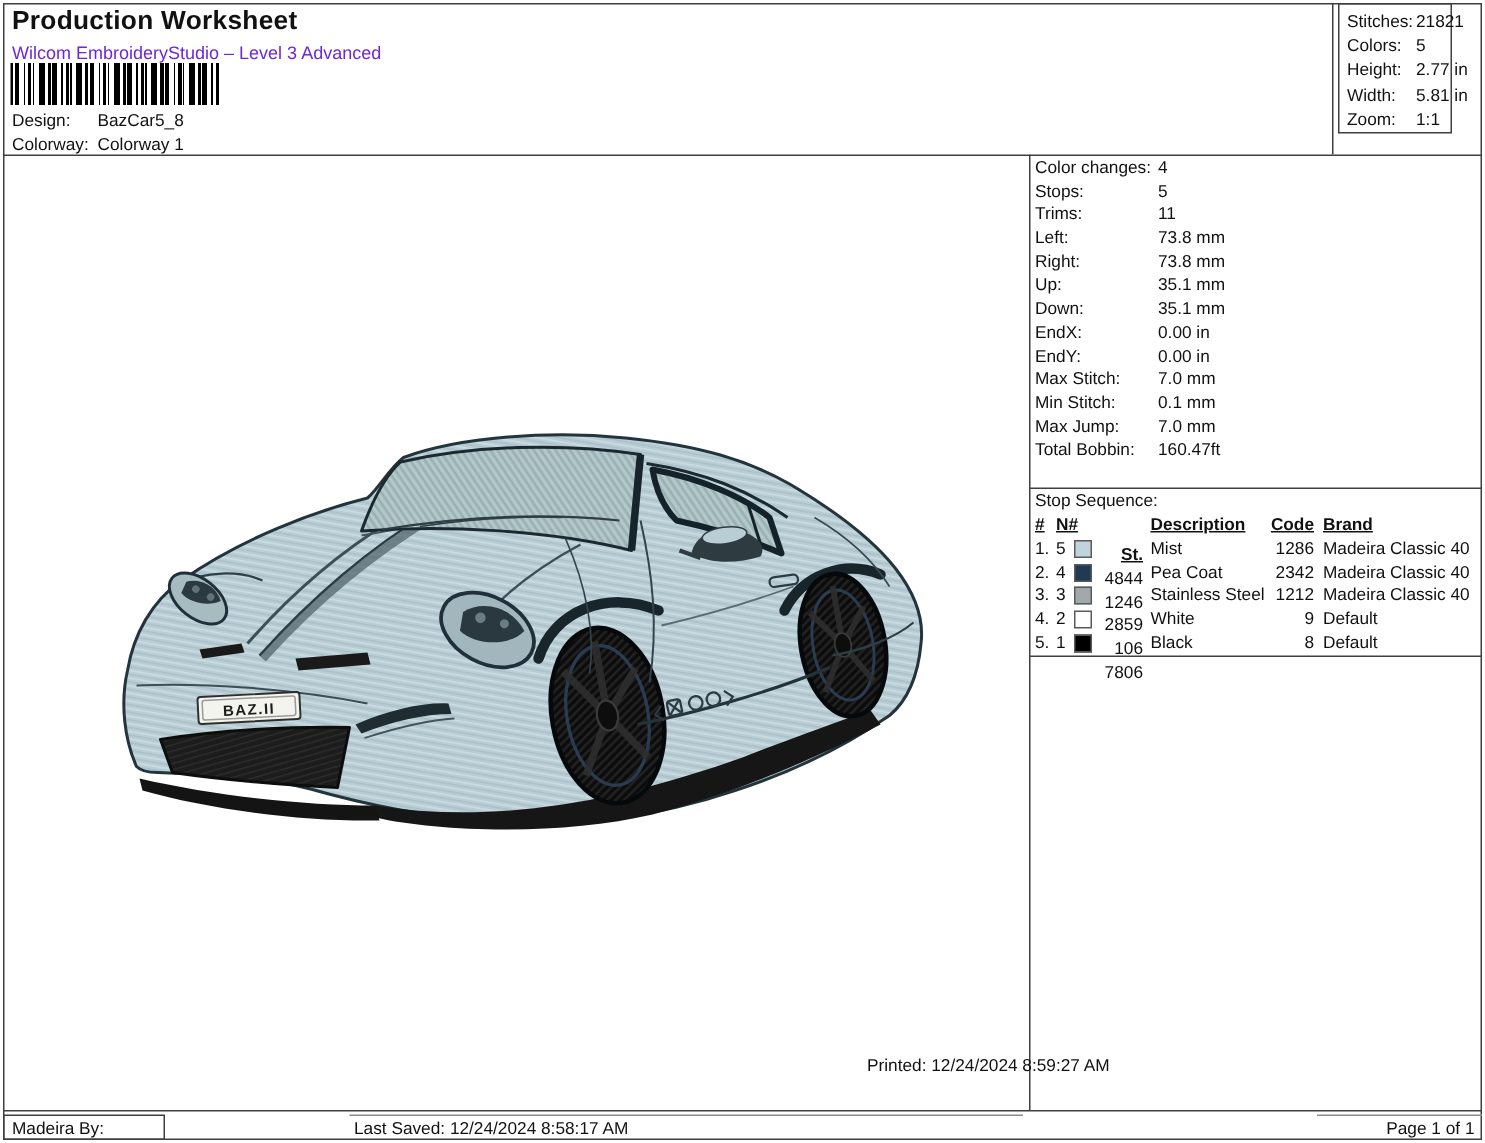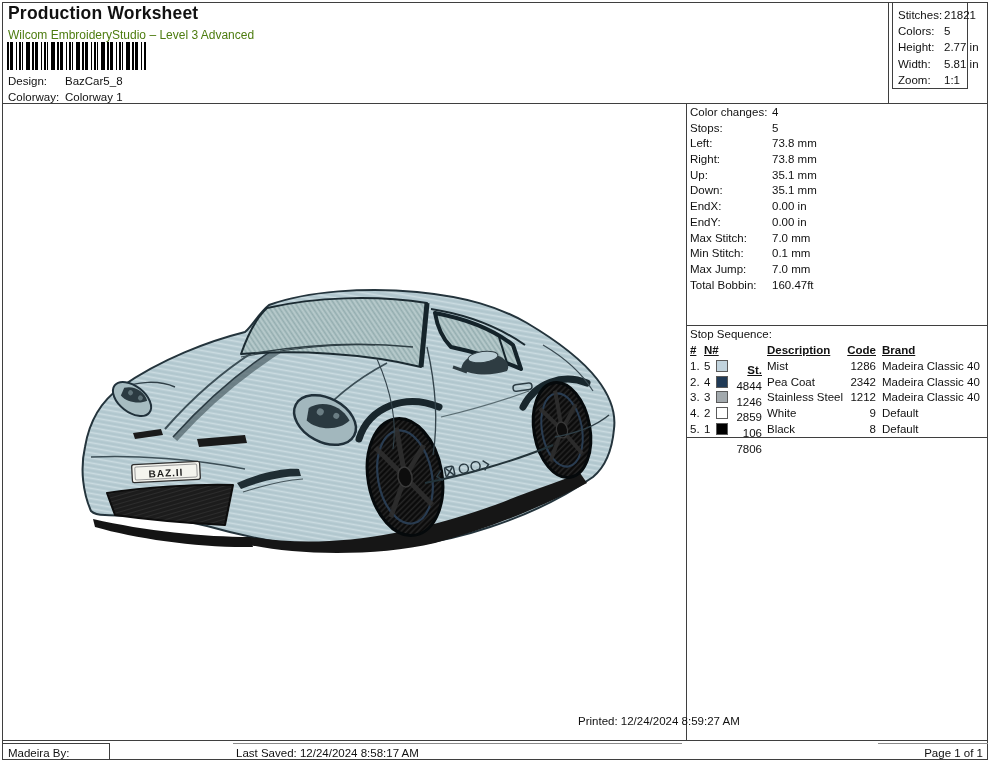--- a/index.html
+++ b/index.html
@@ -3,21 +3,21 @@
 <meta charset="utf-8">
 <style>
   html,body{margin:0;padding:0;background:#888;}
   .page{position:relative;width:990px;height:762px;background:#fff;
     font-family:"Liberation Sans","DejaVu Sans",sans-serif;color:#111;overflow:hidden;}
   .abs{position:absolute;}
   .line{position:absolute;background:#3f3f3f;}
   .box{position:absolute;border:1px solid #3f3f3f;box-sizing:border-box;}
   .t{position:absolute;font-size:11.5px;line-height:14px;white-space:nowrap;}
   .title{font-size:17.5px;font-weight:bold;letter-spacing:.2px;}
-  .subtitle{font-size:12px;color:#4d7c0f;}
+  .subtitle{font-size:12px;color:#6d28d9;}
   .barcode{position:absolute;left:7px;top:42px;width:140px;height:28px;
     background:repeating-linear-gradient(90deg,
       #000 0 2px,#fff 2px 3px,#000 3px 6px,#fff 6px 9px,#000 9px 10px,#fff 10px 12px,
       #000 12px 14px,#fff 14px 15px,#000 15px 16px,#fff 16px 19px,#000 19px 23px,#fff 23px 25px);}
   .kv{display:flex;height:15.7px;line-height:15.7px;font-size:11.5px;white-space:nowrap;}
   .kv .k{flex:0 0 82px;}
   .stats .kv{height:16.2px;line-height:16.2px;}
   .stats .k{flex:0 0 46px;}
   .seq-title{position:absolute;left:4px;top:3px;font-size:11.5px;}
   .hdr{font-weight:bold;text-decoration:underline;}
@@ -74,20 +74,24 @@
   </div>
 
   <div class="abs" style="left:690px;top:105px;width:296px;">
     <div class="kv">
         <span class="k">Color changes:</span>
         <span>4</span>
       </div>
     <div class="kv">
         <span class="k">Stops:</span>
         <span>5</span>
+      </div>
+    <div class="kv">
+        <span class="k">Trims:</span>
+        <span>11</span>
       </div>
     <div class="kv">
         <span class="k">Left:</span>
         <span>73.8 mm</span>
       </div>
     <div class="kv">
         <span class="k">Right:</span>
         <span>73.8 mm</span>
       </div>
     <div class="kv">
@@ -299,16 +303,16 @@
     </g>
     <path d="M468,58 C492,72 508,88 518,104" stroke="#3a4a52" stroke-width="1.2" fill="none"></path>
     <path d="M480,150 C502,146 522,138 534,128" stroke="#2f3f47" stroke-width="1.5" fill="none"></path>
   </svg>
 
   <div class="box" style="left:2px;top:743px;width:108px;height:17px;"></div>
   <div class="line" style="left:233px;top:743px;width:449px;height:1px;background:#8a8a8a;"></div>
   <div class="line" style="left:878px;top:743px;width:110px;height:1px;background:#8a8a8a;"></div>
   <div class="t foot" style="left:8px;top:746px;">Madeira By:</div>
   <div class="t foot" style="left:236px;top:746px;">Last Saved: 12/24/2024 8:58:17 AM</div>
-  <div class="t foot" style="left:578px;top:704px;margin-top:10px;">Printed: 12/24/2024 8:59:27 AM</div>
+  <div class="t foot" style="left:578px;top:704px;">Printed: 12/24/2024 8:59:27 AM</div>
   <div class="t foot" style="right:7px;top:746px;">Page 1 of 1</div>
 
 </div>
 
 </body></html>

